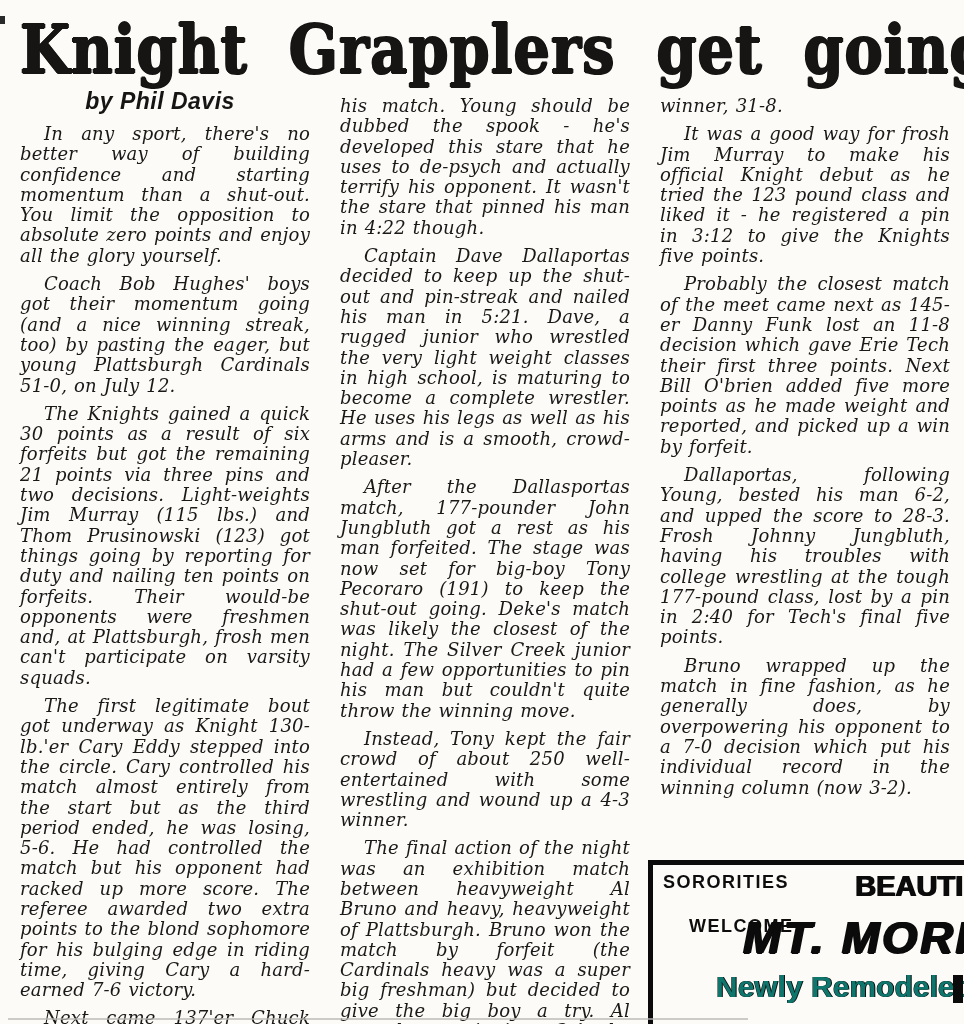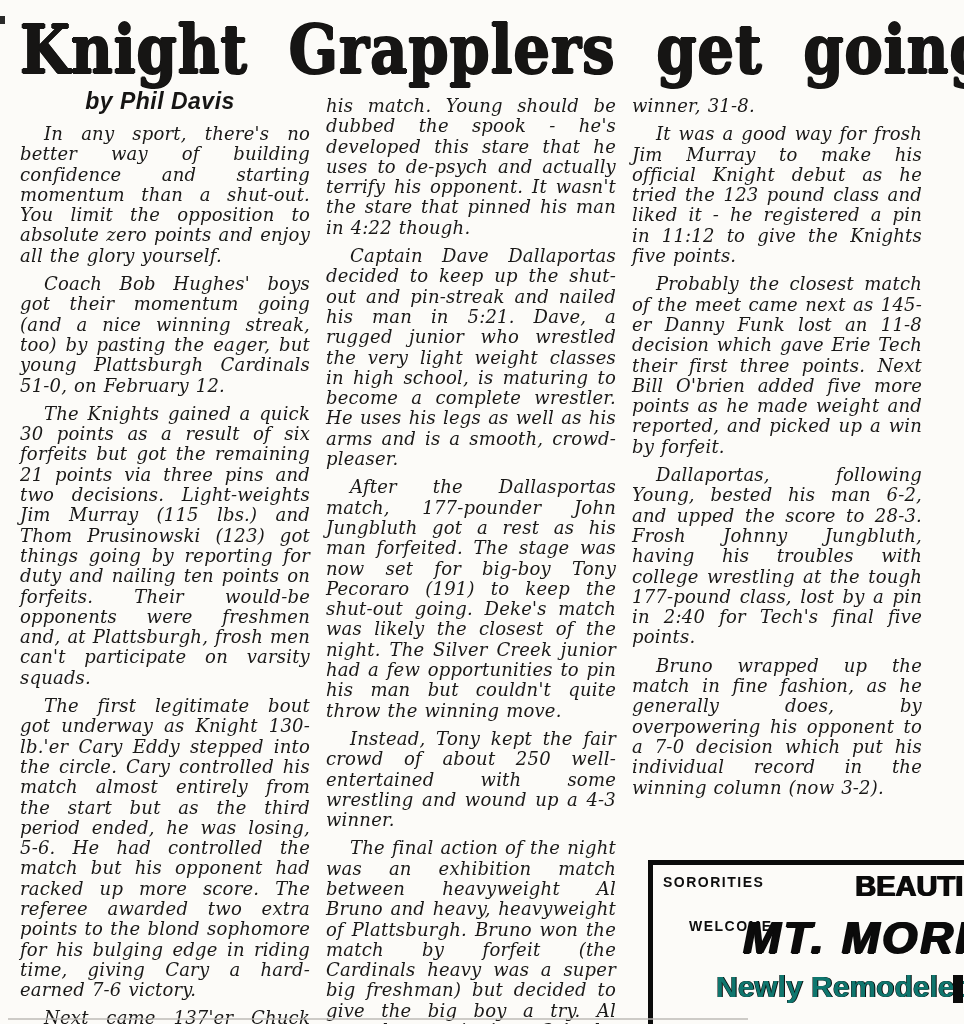--- a/index.html
+++ b/index.html
@@ -18,21 +18,21 @@
     font-family: "DejaVu Serif", serif;
     font-size: 64px; font-weight: bold; line-height: 1;
     letter-spacing: 1px; word-spacing: 22px; white-space: nowrap;
     transform: scale(0.9, 1.05); transform-origin: top left;
     text-shadow: 1px 0 #161514, -1px 0 #161514, 0 1px #161514, 0 -1px #161514;
   }
   
   .columns {
     position: absolute; top: 88px; left: 12px;
     width: 946px; height: 936px; overflow: hidden;
-    display: flex; 
+    display: flex; gap: 14px;
   }
   .col { width: 306px; flex: 0 0 306px; }
   .col p {
     margin: 8px;
     font-style: italic;
     font-size: 18px; line-height: 20.3px;
     letter-spacing: 0.2px; word-spacing: 1px;
     text-align: justify; text-indent: 24px;
     color: #1a1918;
   }
@@ -51,21 +51,21 @@
   }
   
   .ad {
     position: absolute; left: 648px; top: 860px;
     width: 430px; height: 280px;
     border: 5px solid #0b0b0b; background: #fcfbf8;
   }
   .ad-sororities {
     position: absolute; left: 10px; top: 7px;
     font-family: "Liberation Sans", sans-serif; font-weight: bold;
-    font-size: 14px; letter-spacing: 1.5px; line-height: 20px;
+    font-size: 18px; letter-spacing: 1.5px; line-height: 20px;
     color: #0d0d0d; white-space: nowrap;
   }
   .ad-sororities .welcome { margin-left: 26px; margin-top: 24px; }
   .ad-beautiful {
     position: absolute; left: 202px; top: 5px;
     font-family: "Liberation Sans", sans-serif; font-weight: bold;
     font-size: 29px; white-space: nowrap; color: #0b0b0b;
     text-shadow: 1px 0 #0b0b0b, -0.5px 0 #0b0b0b;
   }
   .ad-name {
@@ -102,40 +102,40 @@
 
   <div class="artifact-topleft"></div>
 
   <h1 class="headline">Knight Grapplers get going</h1>
 
   <div class="columns">
 
     <div class="col">
       <div class="byline">by Phil Davis</div>
       <p>In any sport, there's no better way of building confidence and starting momentum than a shut-out. You limit the opposition to absolute zero points and enjoy all the glory yourself.</p>
-      <p>Coach Bob Hughes' boys got their momentum going (and a nice winning streak, too) by pasting the eager, but young Plattsburgh Cardinals 51-0, on February 12.</p>
+      <p>Coach Bob Hughes' boys got their momentum going (and a nice winning streak, too) by pasting the eager, but young Plattsburgh Cardinals 51-0, on July 12.</p>
       <p>The Knights gained a quick 30 points as a result of six forfeits but got the remaining 21 points via three pins and two decisions. Light-weights Jim Murray (115 lbs.) and Thom Prusinowski (123) got things going by reporting for duty and nailing ten points on forfeits. Their would-be opponents were freshmen and, at Plattsburgh, frosh men can't participate on varsity squads.</p>
       <p>The first legitimate bout got underway as Knight 130-lb.'er Cary Eddy stepped into the circle. Cary controlled his match almost entirely from the start but as the third period ended, he was losing, 5-6. He had controlled the match but his opponent had racked up more score. The referee awarded two extra points to the blond sophomore for his bulging edge in riding time, giving Cary a hard-earned 7-6 victory.</p>
       <p>Next came 137'er Chuck Kleman. Chuck completely dominated his man and pinned him at 11:1 of the second period. The two wins upped the score to 18-0.</p>
 
     </div>
 
     <div class="col">
       <p class="cont">his match. Young should be dubbed the spook - he's developed this stare that he uses to de-psych and actually terrify his opponent. It wasn't the stare that pinned his man in 4:22 though.</p>
       <p>Captain Dave Dallaportas decided to keep up the shut-out and pin-streak and nailed his man in 5:21. Dave, a rugged junior who wrestled the very light weight classes in high school, is maturing to become a complete wrestler. He uses his legs as well as his arms and is a smooth, crowd-pleaser.</p>
       <p>After the Dallasportas match, 177-pounder John Jungbluth got a rest as his man forfeited. The stage was now set for big-boy Tony Pecoraro (191) to keep the shut-out going. Deke's match was likely the closest of the night. The Silver Creek junior had a few opportunities to pin his man but couldn't quite throw the winning move.</p>
       <p>Instead, Tony kept the fair crowd of about 250 well-entertained with some wrestling and wound up a 4-3 winner.</p>
       <p>The final action of the night was an exhibition match between heavyweight Al Bruno and heavy, heavyweight of Plattsburgh. Bruno won the match by forfeit (the Cardinals heavy was a super big freshman) but decided to give the big boy a try. Al wound up winning, 3-1, by out-maneuvering the heavier Cardinal.</p>
       <h2 class="subhead">One leads to two</h2>
 
     </div>
 
     <div class="col">
       <p class="cont">winner, 31-8.</p>
-      <p>It was a good way for frosh Jim Murray to make his official Knight debut as he tried the 123 pound class and liked it - he registered a pin in 11:12 to give the Knights five points.</p>
+      <p>It was a good way for frosh Jim Murray to make his official Knight debut as he tried the 123 pound class and liked it - he registered a pin in 3:12 to give the Knights five points.</p>
       <p>Probably the closest match of the meet came next as 145-er Danny Funk lost an 11-8 decision which gave Erie Tech their first three points. Next Bill O'brien added five more points as he made weight and reported, and picked up a win by forfeit.</p>
       <p>Dallaportas, following Young, bested his man 6-2, and upped the score to 28-3. Frosh Johnny Jungbluth, having his troubles with college wrestling at the tough 177-pound class, lost by a pin in 2:40 for Tech's final five points.</p>
       <p>Bruno wrapped up the match in fine fashion, as he generally does, by overpowering his opponent to a 7-0 decision which put his individual record in the winning column (now 3-2).</p>
     </div>
 
   </div>
 
   <div class="ad">
     <div class="ad-sororities">
       <div>SORORITIES</div>

